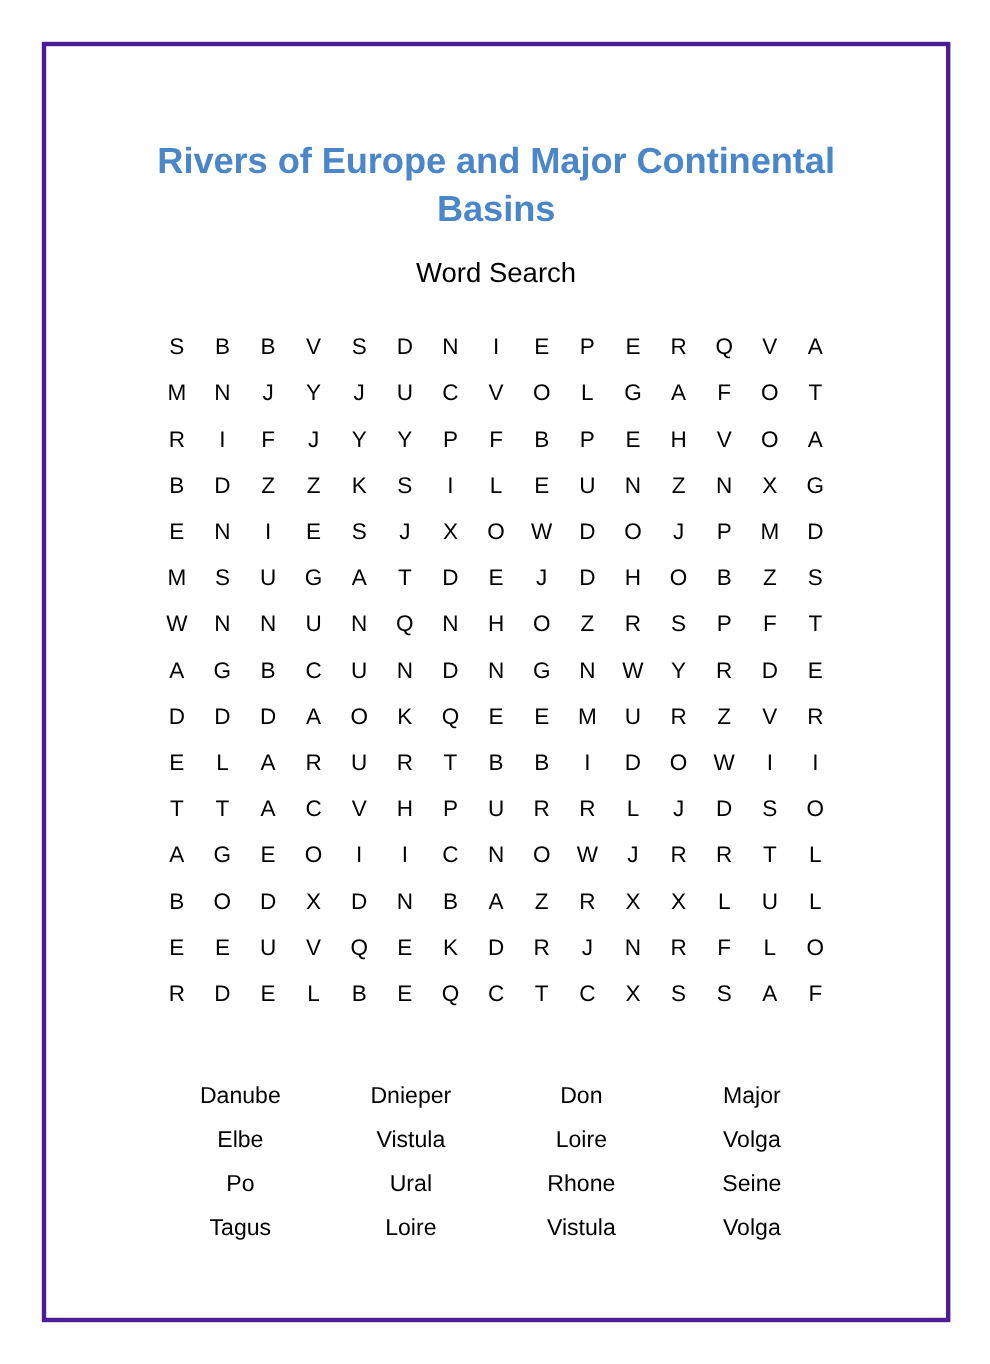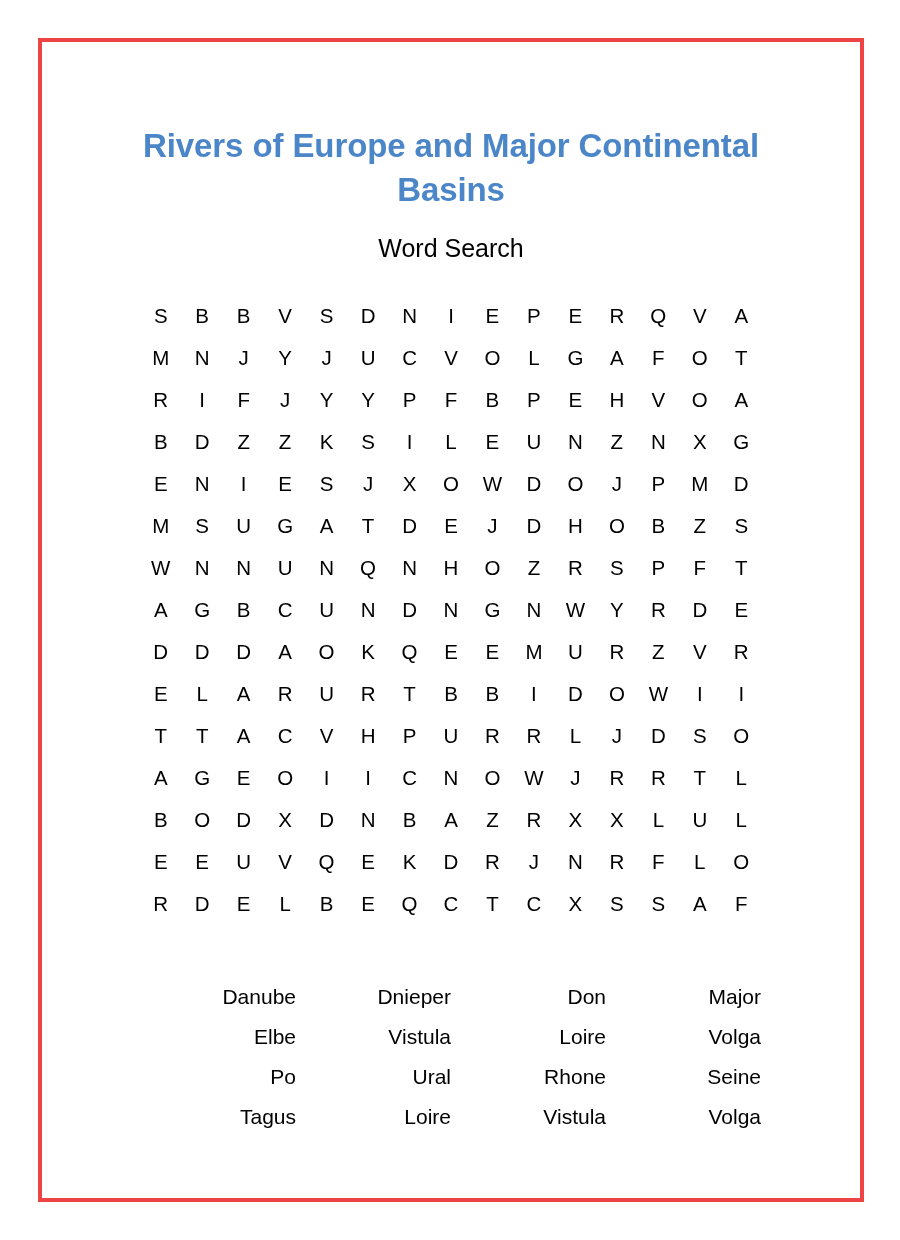--- a/index.html
+++ b/index.html
@@ -15,21 +15,21 @@
     position: relative;
     overflow: hidden;
   }
 
   #page {
     position: absolute;
     left: 38px;
     top: 38px;
     width: 826px;
     height: 1164px;
-    border: 4px solid #ef4444;
+    border: 4px solid #4c1d95;
     background: #ffffff;
   }
 
   #inner {
     width: 100%;
     height: 100%;
     position: relative;
     padding: 0;
   }
 
@@ -79,21 +79,21 @@
     width: 620px;
     display: grid;
     grid-template-columns: repeat(4, 1fr);
     grid-auto-rows: 40px;
     align-items: center;
   }
 
   .word {
     font-size: 21px;
     color: #000000;
-    text-align: right;
+    text-align: center;
     line-height: 1;
   }
 
   #footer {
     position: absolute;
     left: 0;
     right: 0;
     bottom: 38px;
     text-align: center;
     font-size: 14px;

